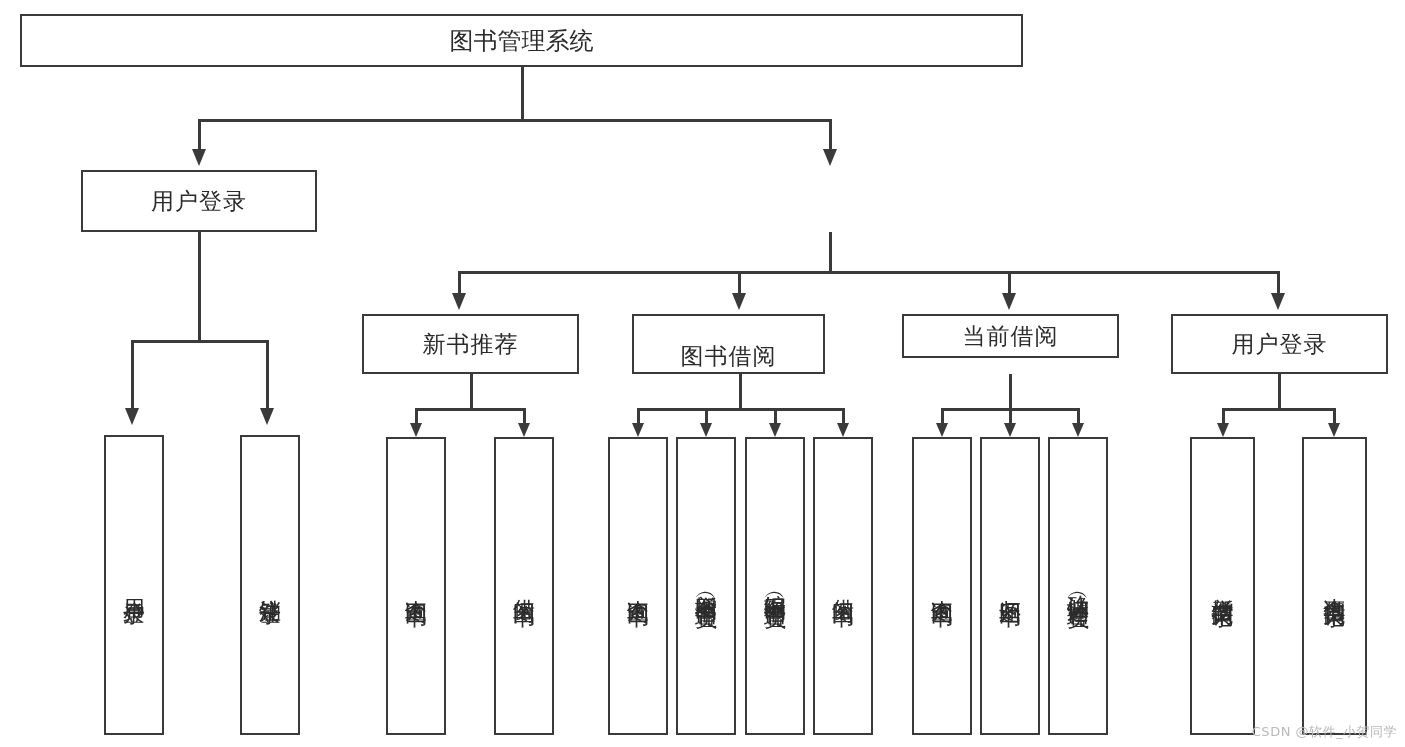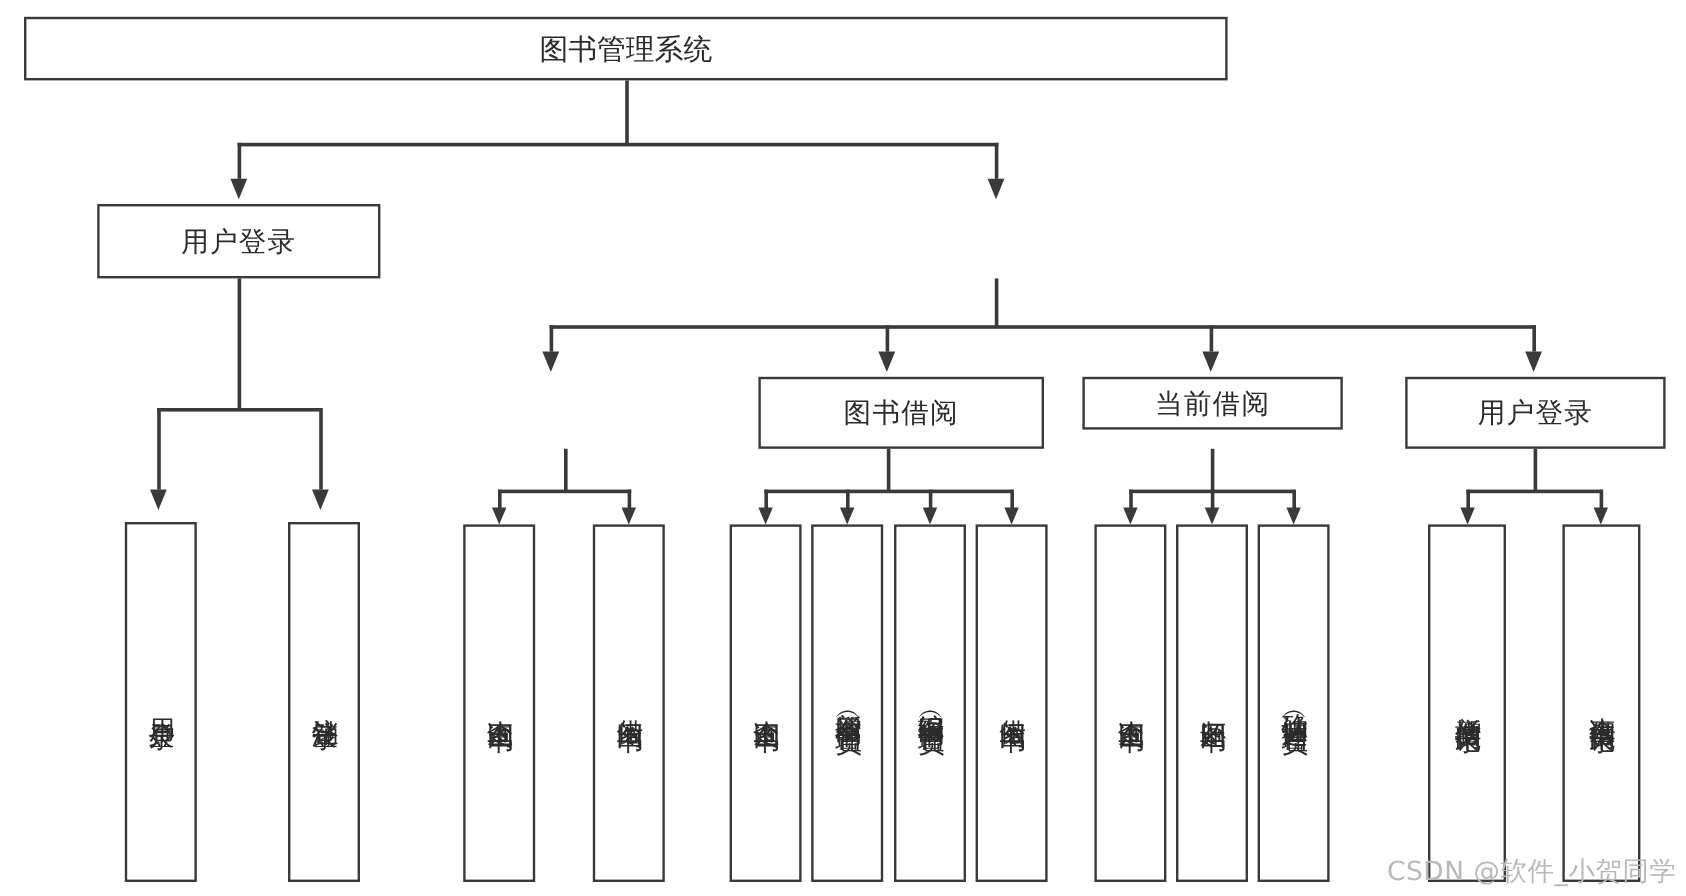--- a/index.html
+++ b/index.html
@@ -69,21 +69,21 @@
   }
   .arrow.small {
     border-left-width: 6px;
     border-right-width: 6px;
     border-top-width: 14px;
   }
   #watermark {
     position: absolute;
     right: 8px;
     bottom: 6px;
-    font-size: 22px;
+    font-size: 13px;
     color: #b9b9b9;
     letter-spacing: 0.5px;
     white-space: nowrap;
   }
 </style>
 </head>
 <body>
 
 <div id="canvas">
 
@@ -114,21 +114,24 @@
   <div class="conn hline" style="left:458px; top:271px; width:822px;"></div>
   <div class="conn vline" style="left:458px; top:271px; height:22px;"></div>
   <div class="conn vline" style="left:738px; top:271px; height:22px;"></div>
   <div class="conn vline" style="left:1008px; top:271px; height:22px;"></div>
   <div class="conn vline" style="left:1277px; top:271px; height:22px;"></div>
   <div class="arrow" style="left:452px; top:293px;"></div>
   <div class="arrow" style="left:732px; top:293px;"></div>
   <div class="arrow" style="left:1002px; top:293px;"></div>
   <div class="arrow" style="left:1271px; top:293px;"></div>
 
-  <div class="node horiz" style="left:632px; top:314px; width:238px; height:60px;">
+  <div class="node horiz" style="left:362px; top:314px; width:217px; height:60px;">
+    <span>新书推荐</span>
+  </div>
+  <div class="node horiz" style="left:632px; top:314px; width:193px; height:60px;align-items:flex-end;">
     <span>图书借阅</span>
   </div>
   <div class="node horiz" style="left:902px; top:314px; width:217px; height:44px;">
     <span>当前借阅</span>
   </div>
   <div class="node horiz" style="left:1171px; top:314px; width:217px; height:60px;">
     <span>用户登录</span>
   </div>
 
   <div class="conn vline" style="left:470px; top:374px; height:36px;"></div>

